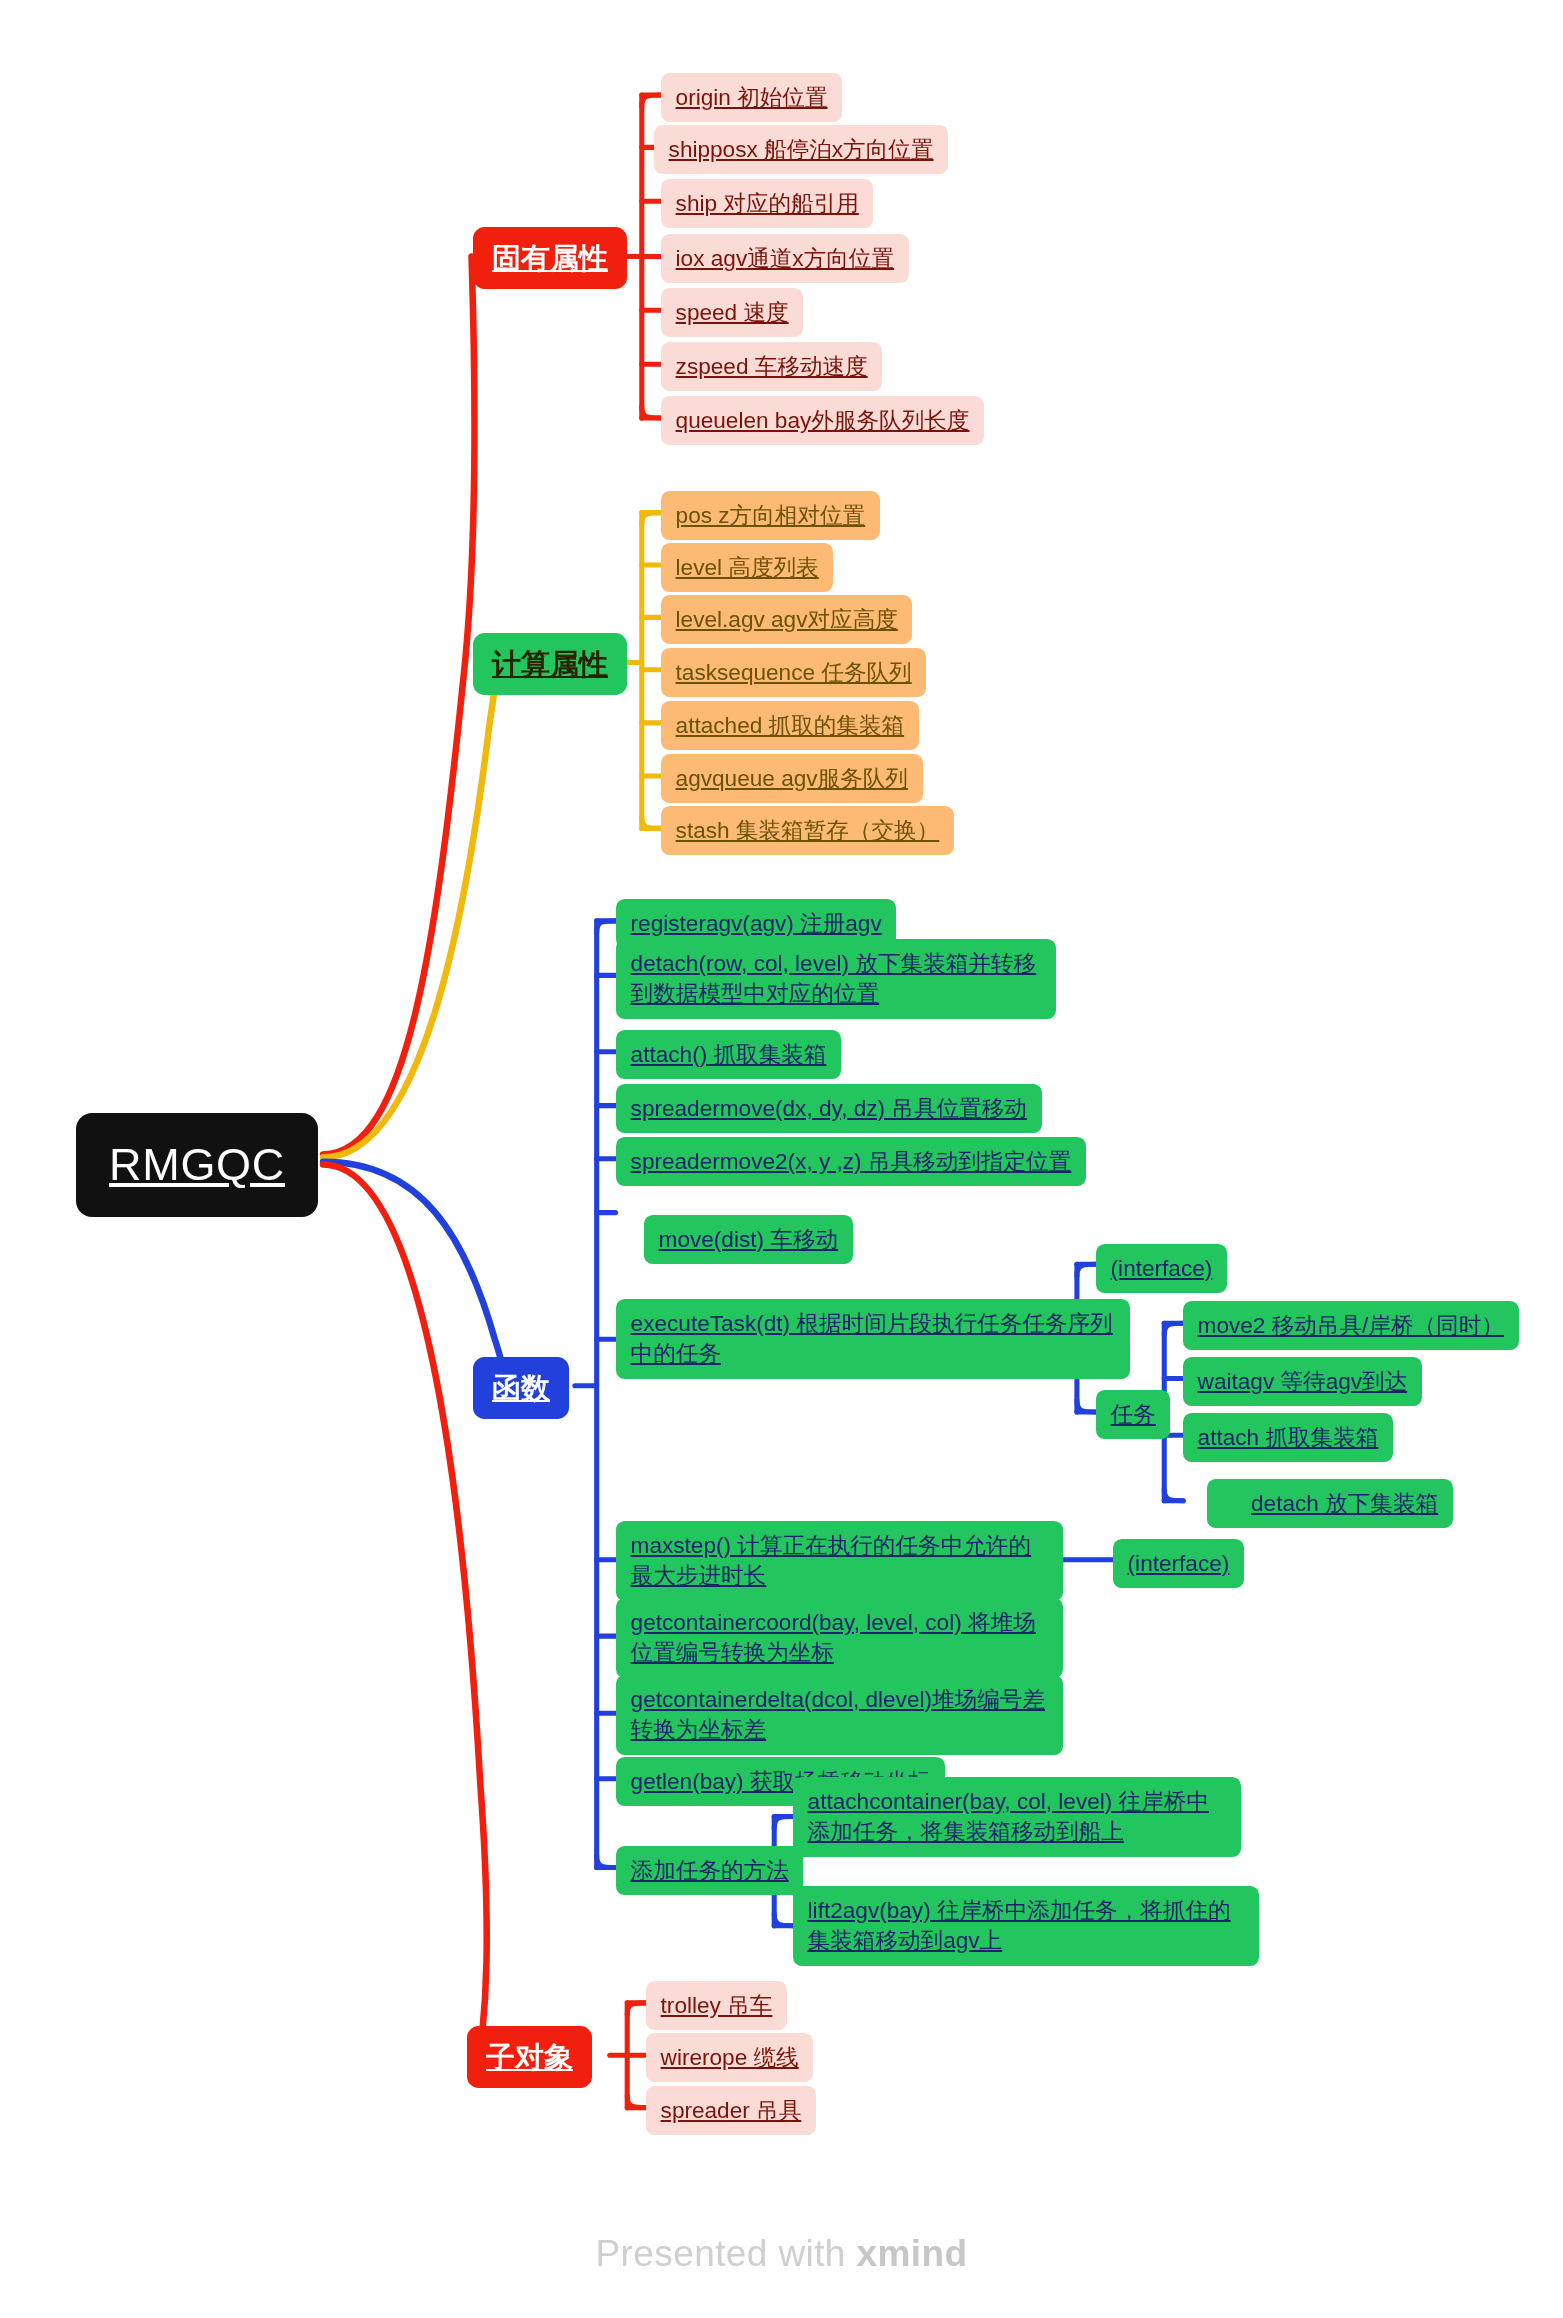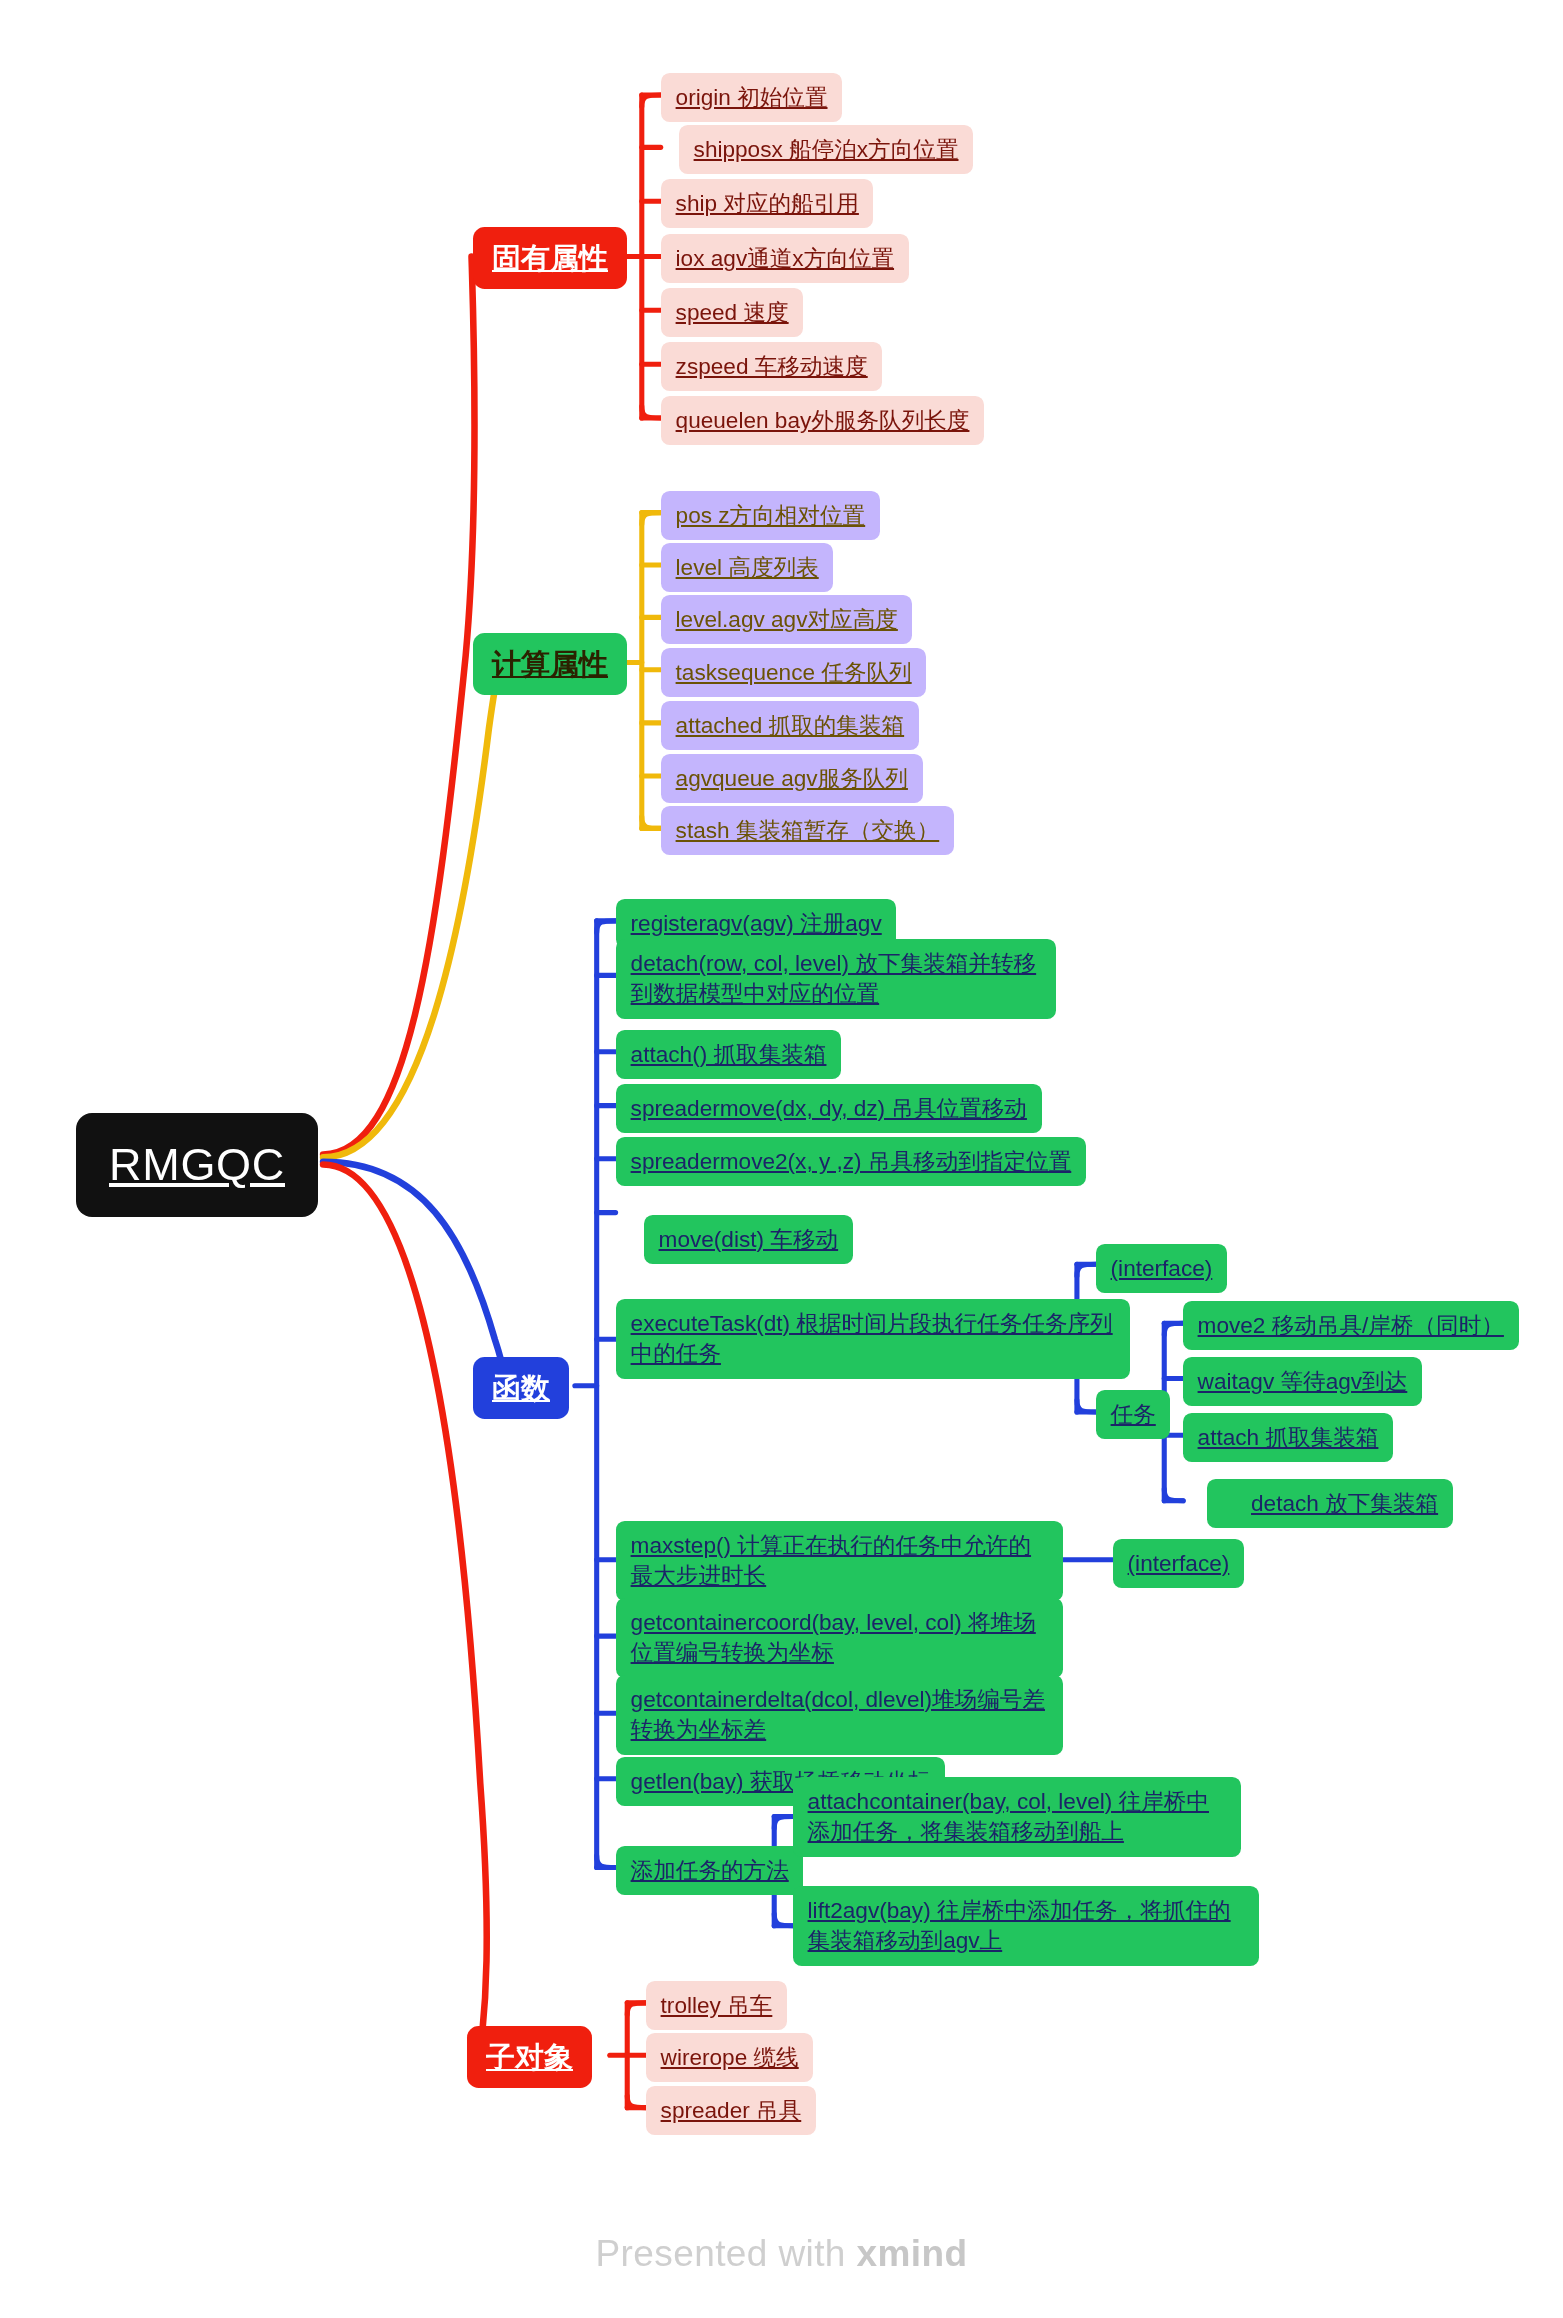--- a/index.html
+++ b/index.html
@@ -56,21 +56,21 @@
   .main.blue   { background: #2240DC; color: #ffffff; }
 
   
   .leaf {
     font-size: 22.6px;
     font-weight: 400;
     border-radius: 8.7px;
     padding: 9.5px 14.6px;
   }
   .leaf.pink  { background: #FADBD6; color: #7A140B; }
-  .leaf.cream { background: #c4b5fd; color: #6B5206; }
+  .leaf.cream { background: #fdba74; color: #6B5206; }
   .leaf.lilac { background: #22c55e; color: #1B2468; }
 
   
   #footer {
     position: absolute;
     left: 0;
     top: 2233px;
     width: 1563px;
     text-align: center;
     font-size: 37px;
@@ -173,21 +173,21 @@
     <span>RMGQC</span>
   </div>
 
   <div class="node main red" style="left:473px; top:227px;">
     <span>固有属性</span>
   </div>
 
   <div class="node leaf pink" style="left:661px; top:73px;">
     <span>origin 初始位置</span>
   </div>
-  <div class="node leaf pink" style="left:679px; top:125px;">
+  <div class="node leaf pink" style="left:654px; top:125px;">
     <span>shipposx 船停泊x方向位置</span>
   </div>
   <div class="node leaf pink" style="left:661px; top:179px;">
     <span>ship 对应的船引用</span>
   </div>
   <div class="node leaf pink" style="left:661px; top:234px;">
     <span>iox agv通道x方向位置</span>
   </div>
   <div class="node leaf pink" style="left:661px; top:288px;">
     <span>speed 速度</span>

